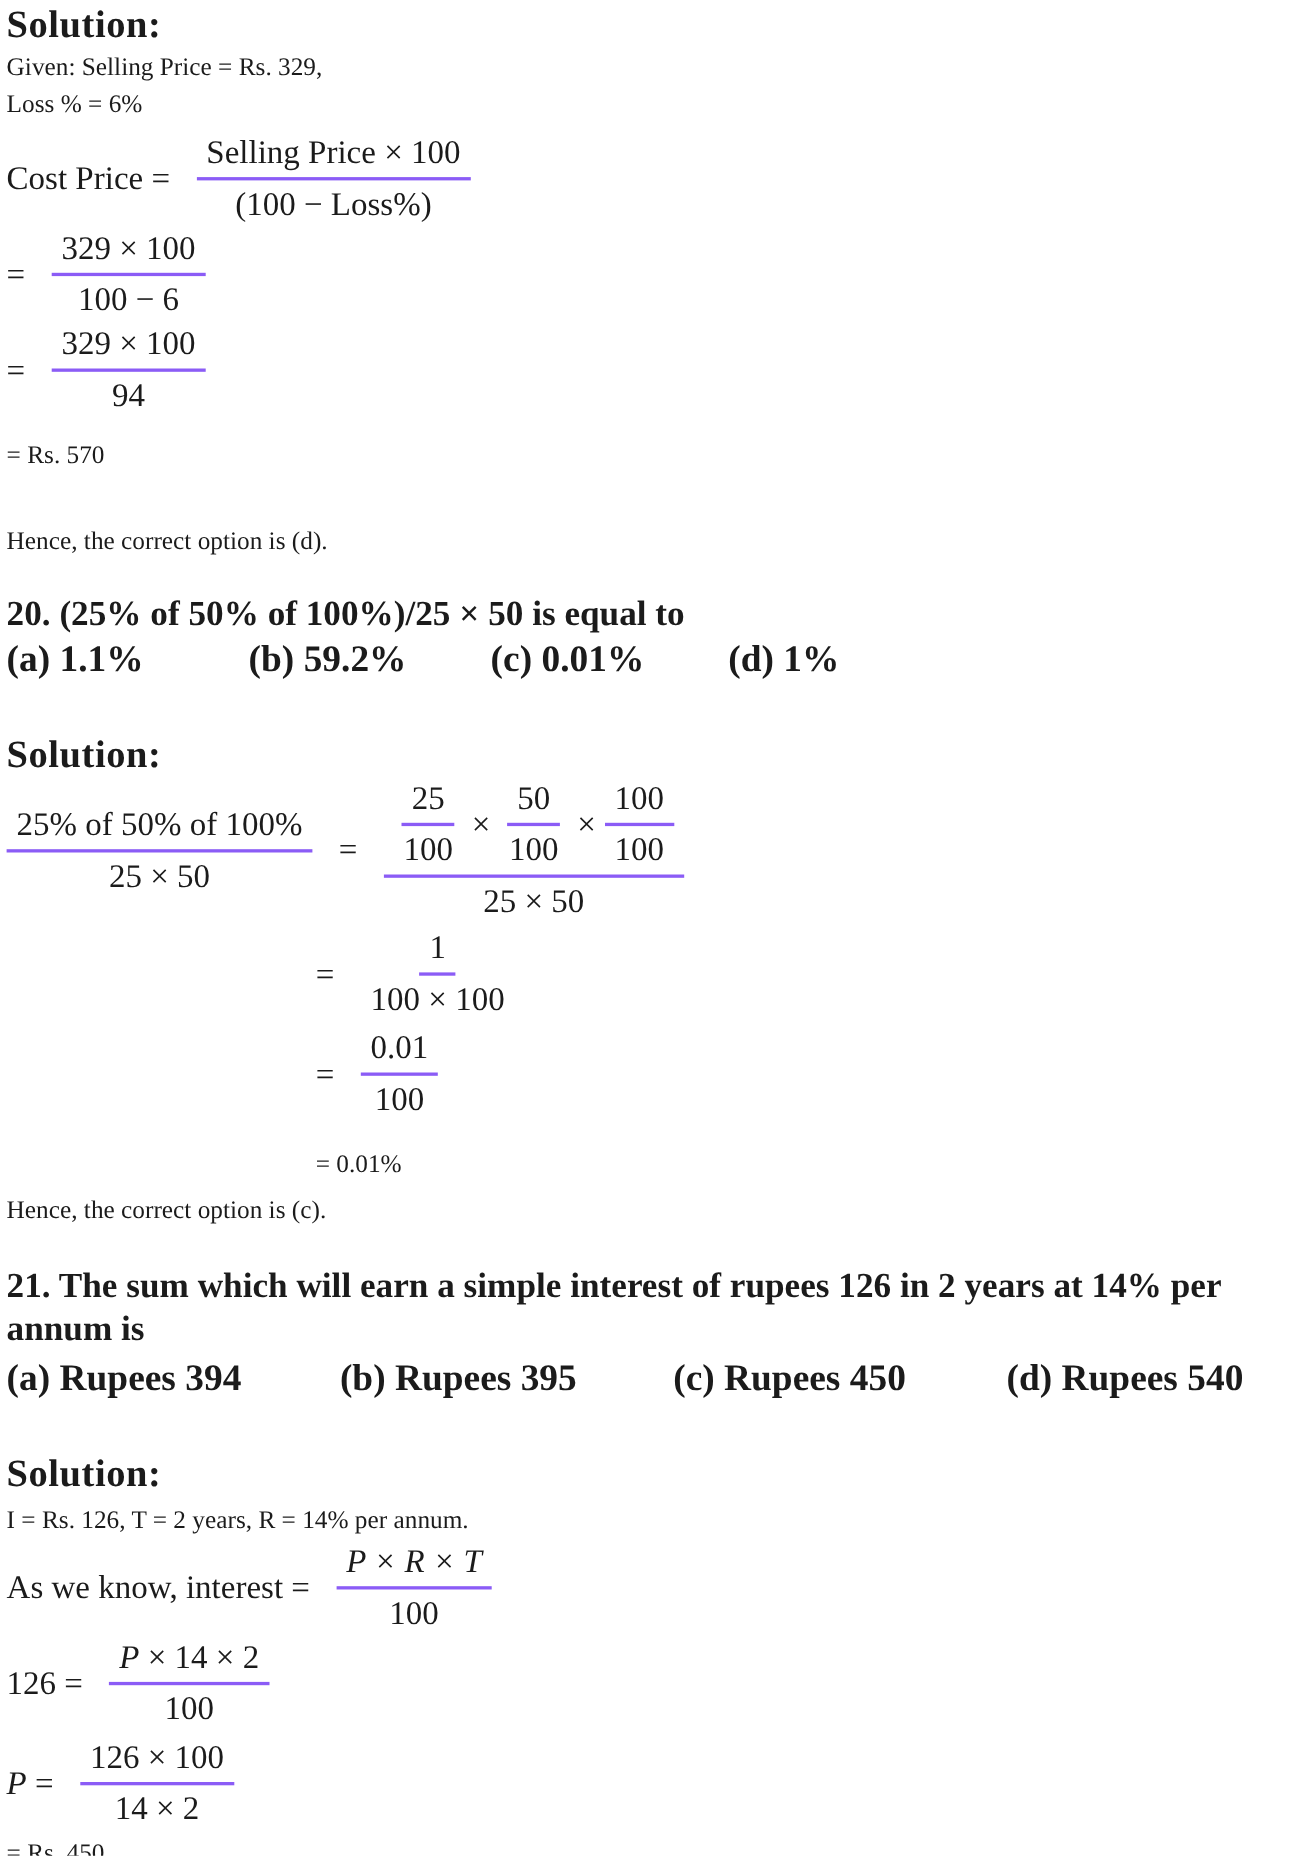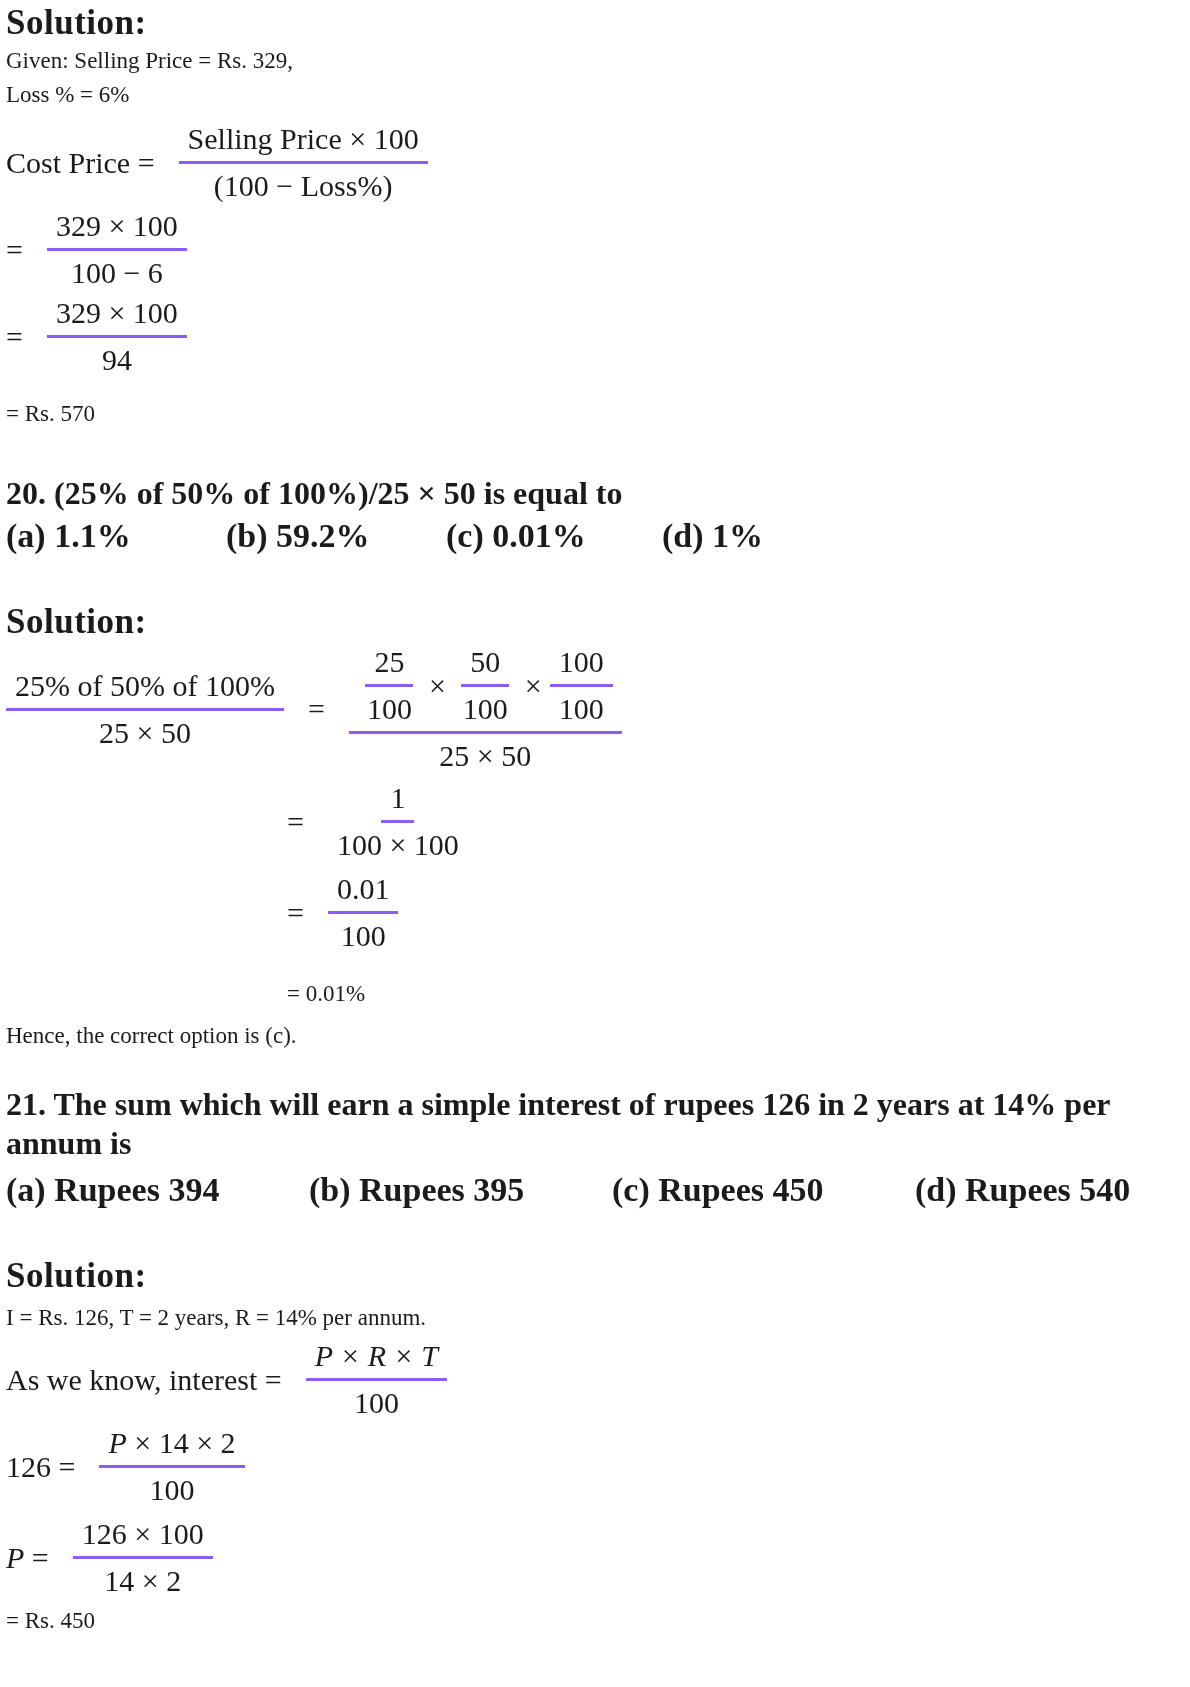--- a/index.html
+++ b/index.html
@@ -30,21 +30,21 @@
 
   
   .mt2  { margin-top: 2px; }
   .mt4  { margin-top: 4px; }
   .mt6  { margin-top: 6px; }
   .mt8  { margin-top: 8px; }
   .mt10 { margin-top: 10px; }
   .mt12 { margin-top: 24px; }
   .mt20 { margin-top: 20px; }
   .mt32 { margin-top: 32px; }
-  .mt40 { margin-top: 43px; }
+  .mt40 { margin-top: 29px; }
   .mt44 { margin-top: 44px; }
   .mt50 { margin-top: 50px; }
 
   .indent-eq { margin-left: 281px; }
 
   
   .opt20 { display: inline-block; width: 220px; }
   .opt20:nth-child(3) { width: 216px; }
   .opt21 { display: inline-block; width: 303px; }
   .opt-last { width: auto; }
@@ -77,20 +77,21 @@
 
     <div class="eqrow mt6">
       <span>=</span>
       <span class="frac">
         <span class="num">329 × 100</span>
         <span class="den">94</span>
       </span>
     </div>
 
     <p class="body-line mt20">= Rs. 570</p>
+    <p class="body-line mt44">Hence, the correct option is (d).</p>
   </section>
 
   <section>
     <h3 class="qtitle mt40">20. (25% of 50% of 100%)/25 × 50 is equal to</h3>
     <div class="opts mt6">
       <span class="opt20">(a) 1.1%</span>
       <span class="opt20">(b) 59.2%</span>
       <span class="opt20">(c) 0.01%</span>
       <span class="opt20 opt-last">(d) 1%</span>
     </div>

